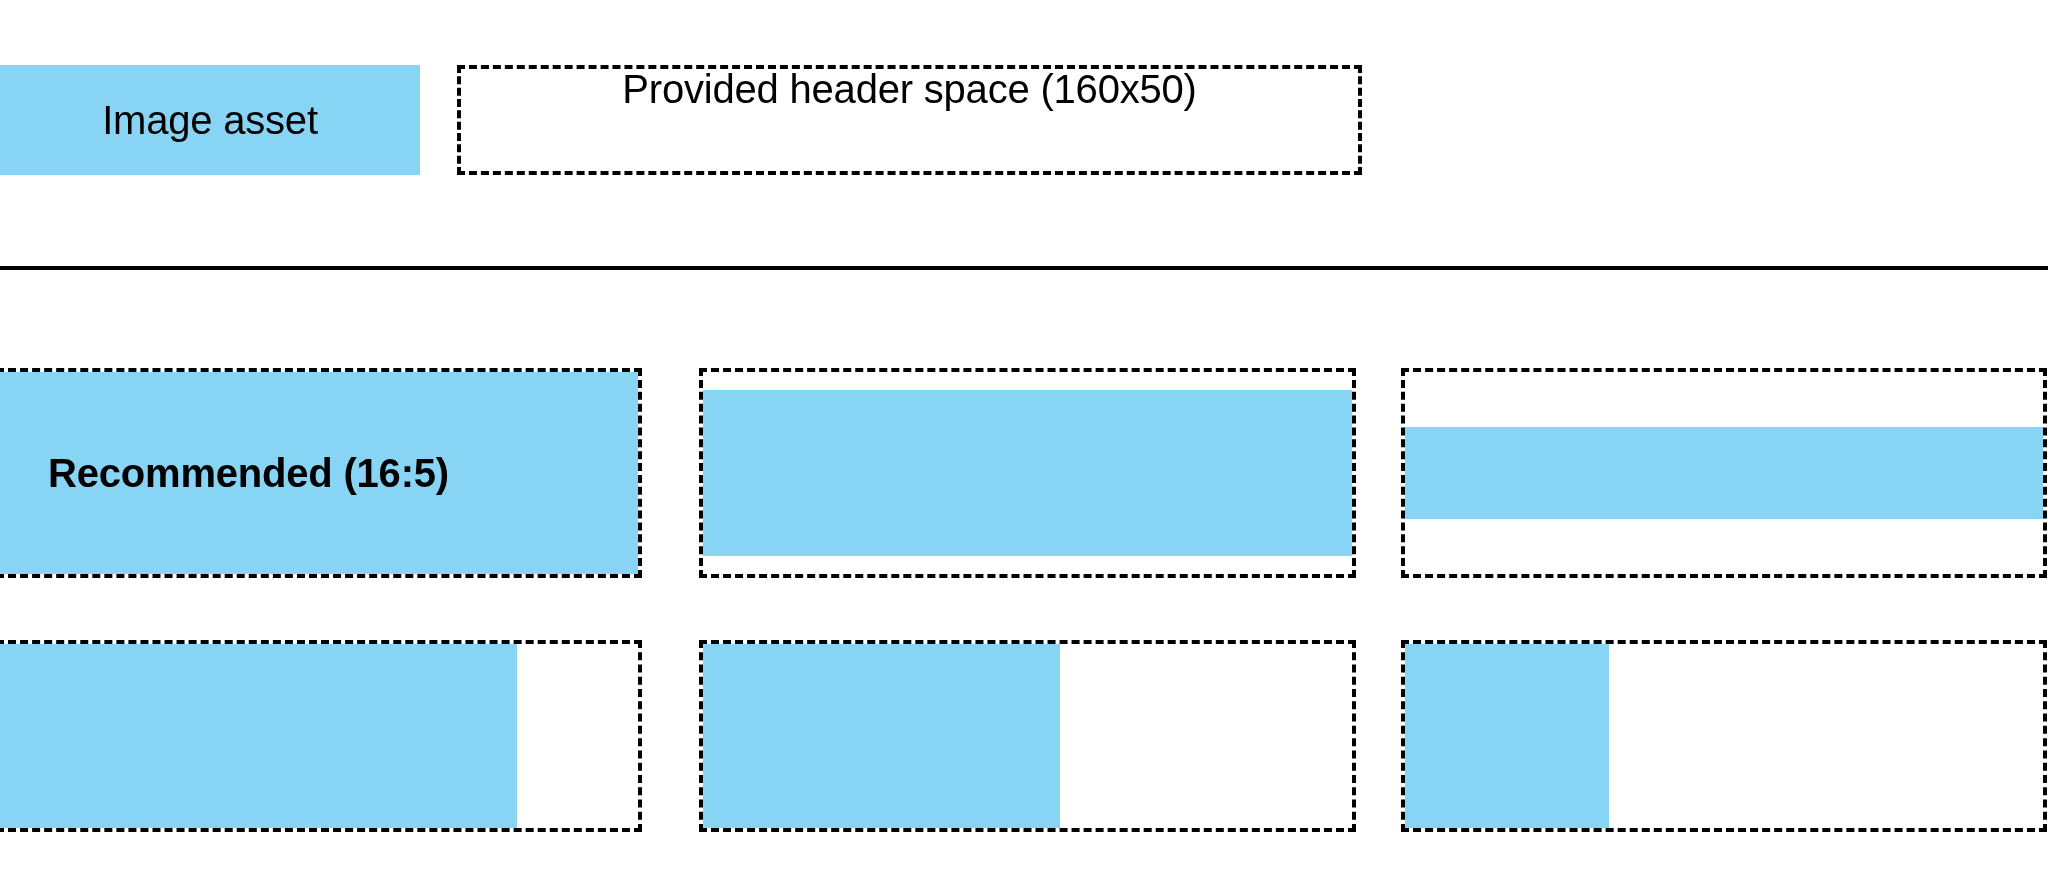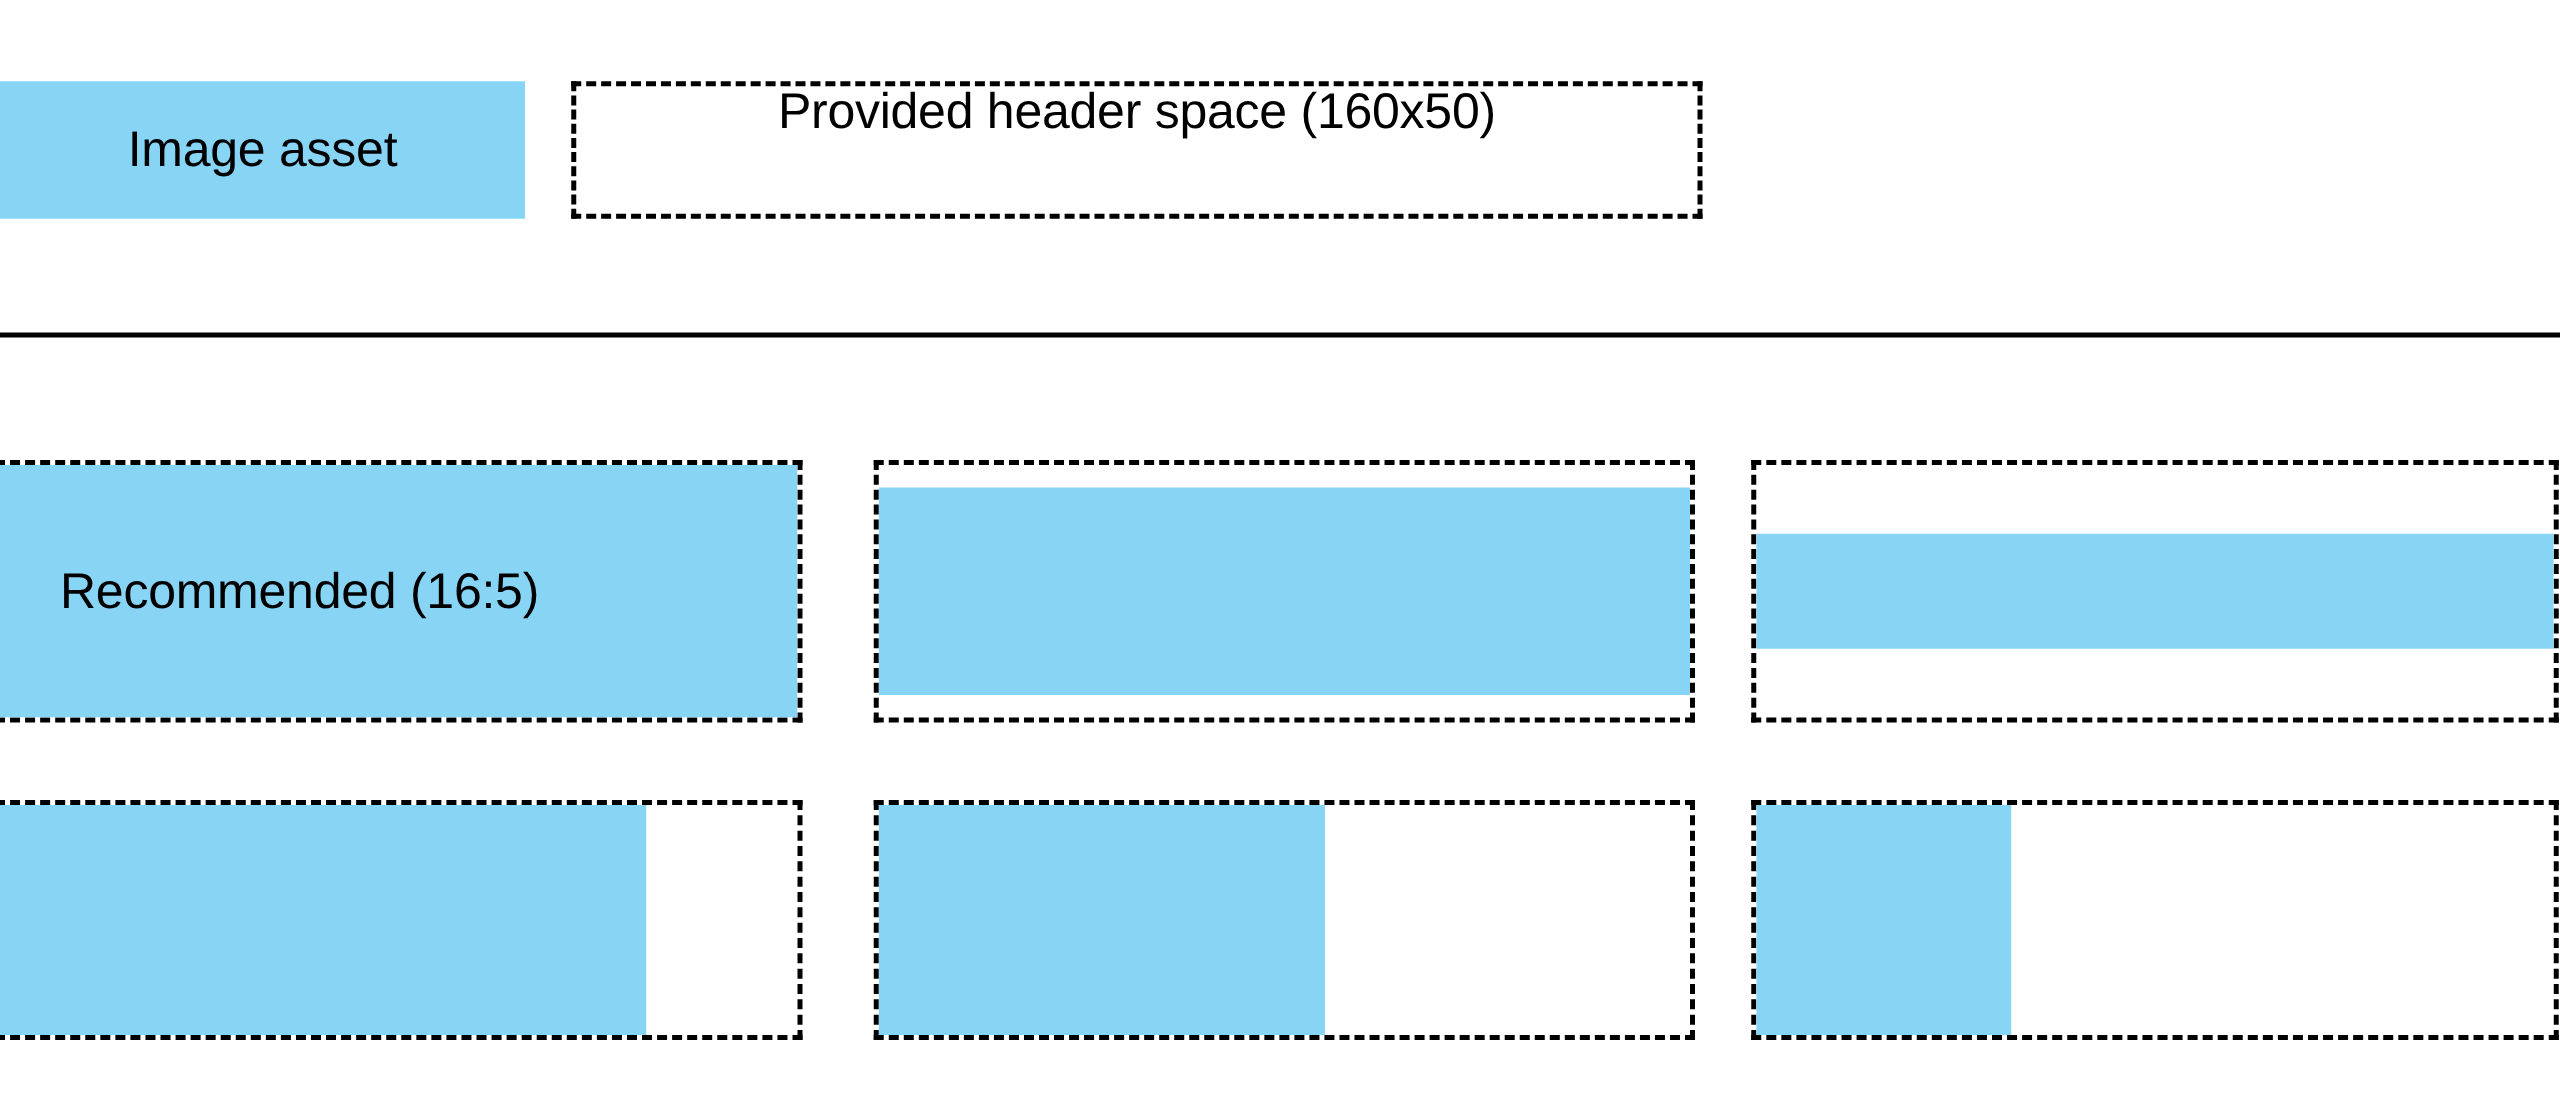--- a/index.html
+++ b/index.html
@@ -76,20 +76,21 @@
   
   .grid {
     position: absolute;
     left: 0;
     top: 368px;
     width: 2048px;
   }
   .grid-row {
     position: relative;
     width: 1680px;
+    font-weight: bold;
   }
   .grid-row.row-1 { height: 210px; }
   .grid-row.row-2 {
     height: 192px;
     margin-top: 62px;
   }
 
   .card {
     position: absolute;
     top: 0;

